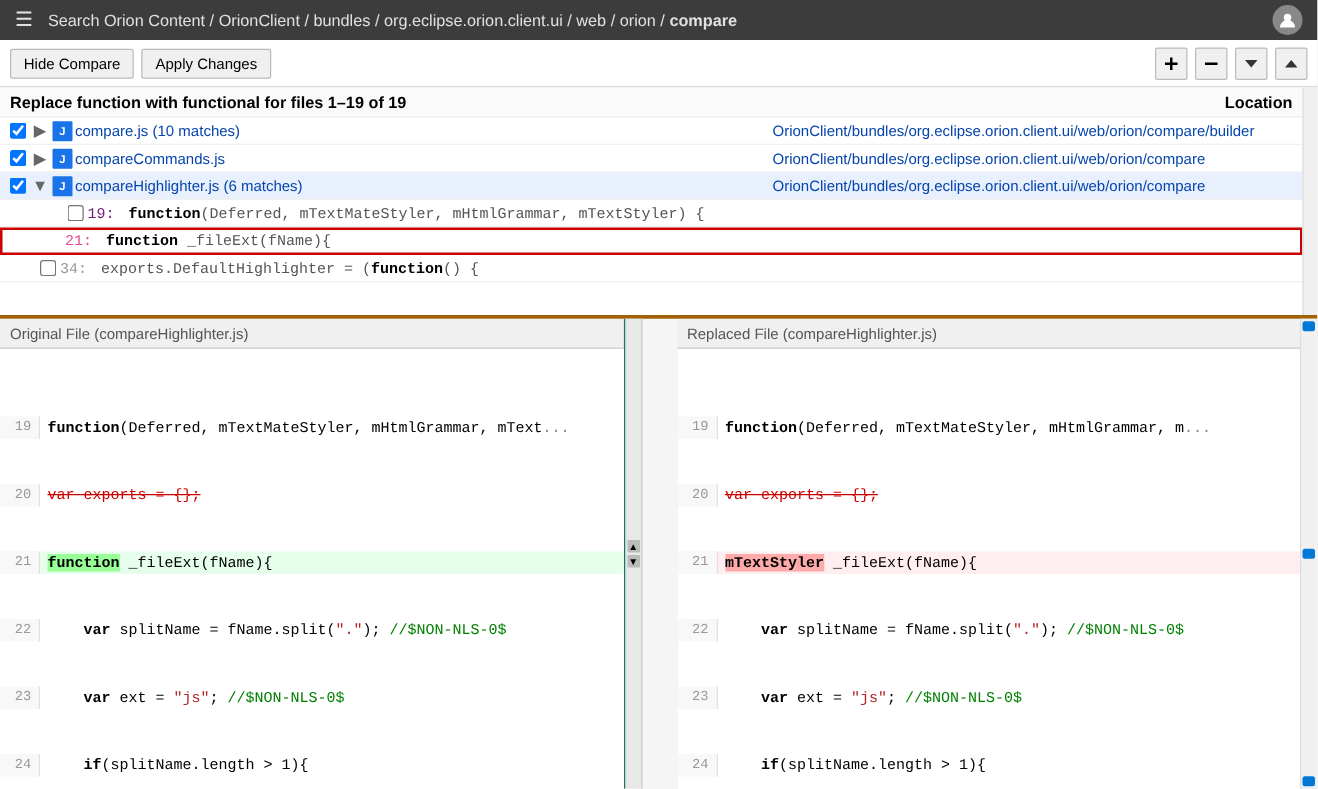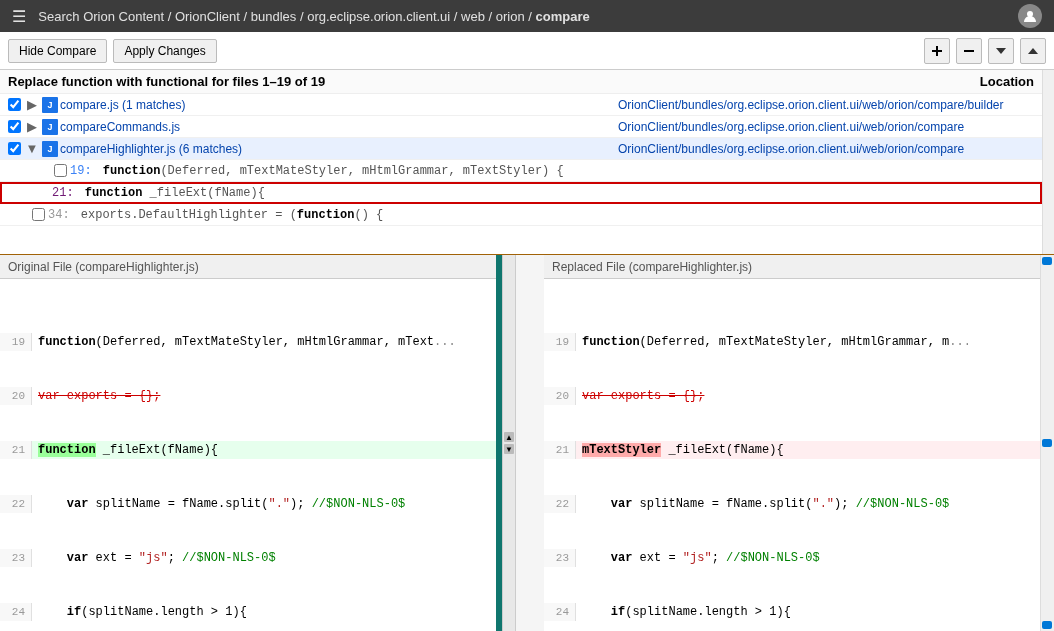--- a/index.html
+++ b/index.html
@@ -47,21 +47,21 @@
       align-items: center;
       justify-content: center;
       cursor: pointer;
       font-size: 14px;
       border-radius: 2px;
     }
 
     
     .results-pane {
       background: #fff;
-      border-bottom: 1px solid #a16207;
+      border-bottom: 3px solid #a16207;
       height: 185px;
       overflow-y: auto;
       display: flex;
     }
     .results-list {
       flex: 1;
       overflow: hidden;
     }
     .results-header {
       display: flex;
@@ -116,21 +116,21 @@
     .compare-area {
       display: flex;
       height: calc(100vh - 32px - 38px - 185px);
       min-height: 330px;
     }
 
     .compare-panel {
       flex: 1;
       display: flex;
       flex-direction: column;
-      border-right: 6px solid #0f766e;
+      border-right: 1px solid #0f766e;
       overflow: hidden;
     }
     .compare-panel:last-child { border-right: none; }
 
     .panel-header {
       background: #f0f0f0;
       border-bottom: 1px solid #ccc;
       padding: 3px 8px;
       font-size: 12px;
       color: #555;
@@ -272,21 +272,21 @@
     </div>
 
     <div class="result-row">
       <div class="check-col">
           <input type="checkbox" checked="" style="">
         </div>
       <div class="expand-col">▶</div>
       <div class="icon-col">
           <div class="file-icon">J</div>
         </div>
-      <div class="text-col"><a class="location-link">compare.js (1 matches)</a></div>
+      <div class="text-col"><a class="location-link">compare.js (10 matches)</a></div>
       <div class="location-col"><a class="location-link">OrionClient/bundles/org.eclipse.orion.client.ui/web/orion/compare/builder</a></div>
     </div>
 
     <div class="result-row">
       <div class="check-col">
           <input type="checkbox" checked="" style="">
         </div>
       <div class="expand-col">▶</div>
       <div class="icon-col">
           <div class="file-icon">J</div>
@@ -305,28 +305,28 @@
         </div>
       <div class="text-col"><a class="location-link">compareHighlighter.js (6 matches)</a></div>
       <div class="location-col"><a class="location-link">OrionClient/bundles/org.eclipse.orion.client.ui/web/orion/compare</a></div>
     </div>
 
     <div class="result-row" style="padding-left: 50px;">
       <div class="check-col">
           <input type="checkbox" style="">
         </div>
       <div class="text-col" style="color:#555; font-family: 'Courier New', monospace; font-size:12px;">
-        <span style="color:#3b82f6; margin-right:4px;">19:</span>
+        <span style="color:#701a75; margin-right:4px;">19:</span>
         <span class="kw">function</span>(Deferred, mTextMateStyler, mHtmlGrammar, mTextStyler) {
       </div>
     </div>
 
     <div class="result-row" style="padding-left: 50px; border: 2px solid #cc0000; background: #fff;">
       <div class="text-col" style="color:#555; font-family: 'Courier New', monospace; font-size:12px;">
-        <span style="color:#701a75; margin-right:4px;">21:</span>
+        <span style="color:#ec4899; margin-right:4px;">21:</span>
         <span class="kw">function</span> _fileExt(fName){
       </div>
     </div>
 
     <div class="result-row" style="padding-left: 28px;">
       <div class="check-col">
           <input type="checkbox" style="">
         </div>
       <div class="text-col" style="color:#555; font-family: 'Courier New', monospace; font-size:12px;">
         <span style="color:#999; margin-right:4px;">34:</span>

